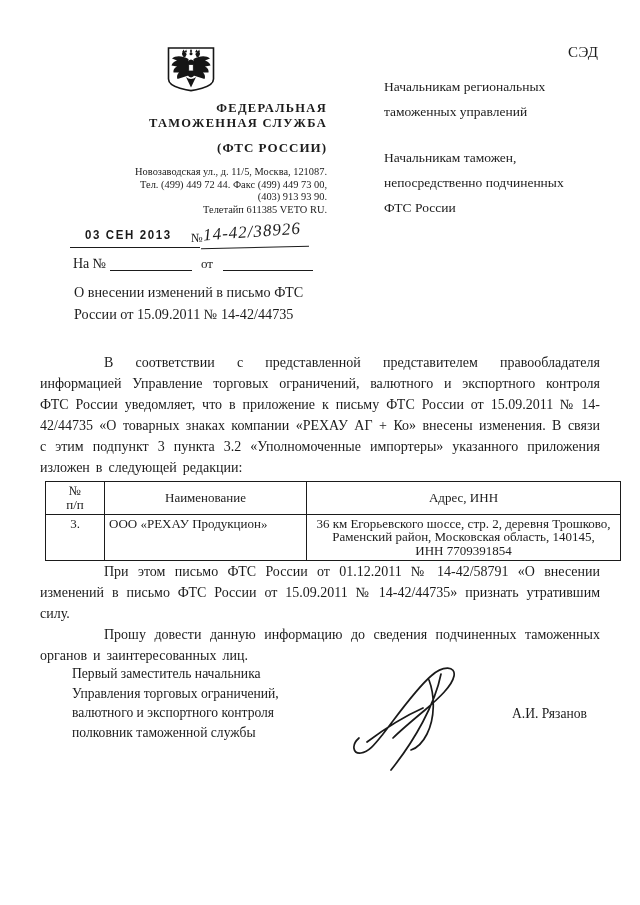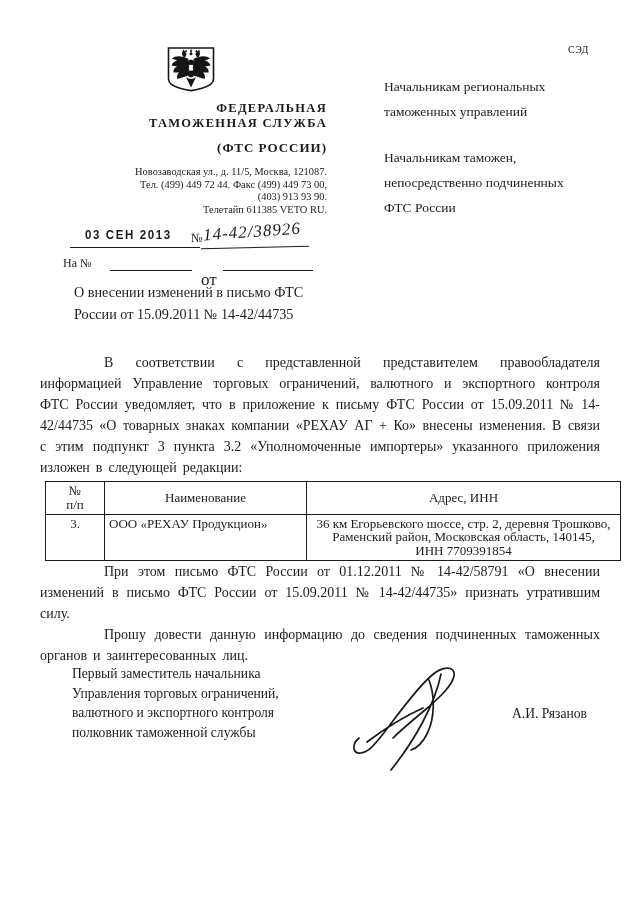--- a/index.html
+++ b/index.html
@@ -8,41 +8,41 @@
     position:relative;
     width:640px;height:905px;
     background:#ffffff;
     margin:0 auto;
     font-family:"Liberation Serif", serif;
     color:#1b1b1b;
     overflow:hidden;
   }
   .abs{position:absolute;}
   
-  .sed{left:568px;top:44px;font-size:10px;letter-spacing:0.5px;}
+  .sed{left:568px;top:44px;font-size:15px;letter-spacing:0.5px;}
   
   .letterhead{left:55px;top:46px;width:272px;text-align:right;}
   .emblem{display:block;margin:0 auto;}
   .org-name{font-weight:bold;font-size:12.5px;letter-spacing:1.3px;line-height:15px;margin-top:9px;white-space:pre-line;}
   .org-abbr{font-weight:bold;font-size:13px;letter-spacing:1px;margin-top:9px;}
   .org-address{font-size:10.4px;line-height:12.6px;margin-top:10px;}
   
   .addressees{left:384px;top:74px;width:238px;font-size:13.5px;line-height:25px;}
   .addr-block{white-space:pre-line;}
   .addr-block + .addr-block{margin-top:21px;}
   
   .refs{left:55px;top:226px;width:320px;height:55px;}
   .date-stamp{left:30px;top:3px;font-family:"Liberation Sans",sans-serif;font-weight:bold;font-size:11.5px;letter-spacing:1.6px;transform:scaleY(1.08);}
   .date-underline{left:15px;top:21px;width:130px;border-bottom:1.5px solid #1b1b1b;}
   .no-label{left:136px;top:5px;font-size:12.5px;}
   .no-value{left:148px;top:-4px;font-size:17px;font-style:italic;transform:rotate(-4deg);letter-spacing:1px;}
   .no-underline{left:146px;top:21px;width:108px;border-bottom:1.5px solid #1b1b1b;transform:rotate(-1.2deg);}
-  .na-label{left:8px;top:30px;font-size:12px;}
+  .na-label{left:18px;top:30px;font-size:14px;}
   .na-underline{left:55px;top:44px;width:82px;border-bottom:1.2px solid #1b1b1b;}
-  .ot-label{left:146px;top:44px;font-size:17px;}
+  .ot-label{left:146px;top:30px;font-size:13px;}
   .ot-underline{left:168px;top:44px;width:90px;border-bottom:1.2px solid #1b1b1b;}
   
   .subject{left:74px;top:281px;width:310px;font-size:14.2px;line-height:22px;white-space:pre-line;}
   
   .body{left:40px;top:352px;width:560px;font-size:14px;line-height:21px;text-align:justify;word-spacing:2.5px;}
   .body p{margin:0;text-indent:64px;}
   table.imp{border-collapse:collapse;margin:3px 0 0 5px;width:554px;table-layout:fixed;font-size:13px;line-height:13.8px;word-spacing:0;}
   table.imp th, table.imp td{border:1.6px solid #1b1b1b;padding:2px 4px;font-weight:normal;}
   th.c1{width:50px;text-align:center;white-space:pre-line;}
   th.c2{width:193px;text-align:center;}

